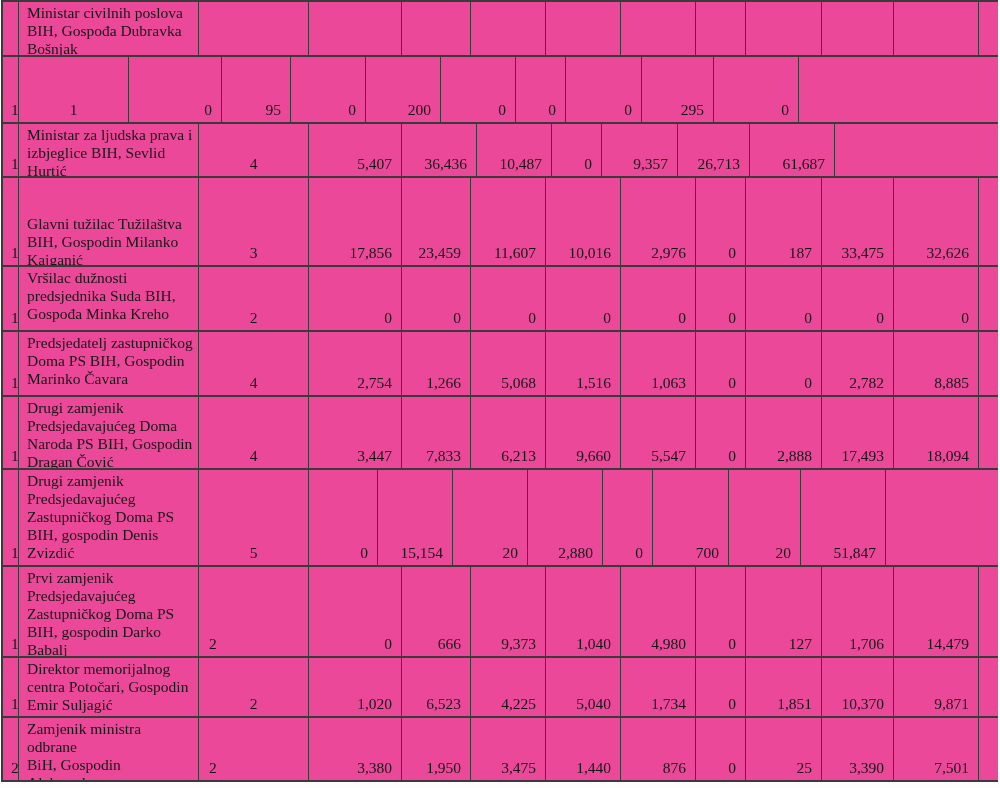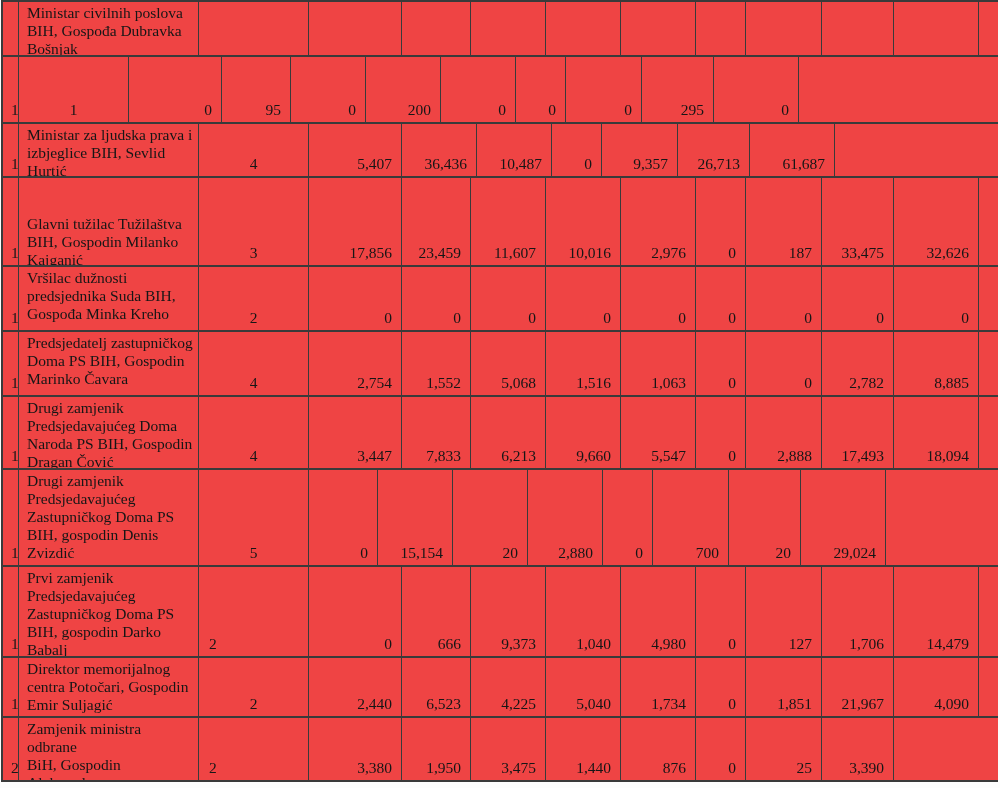--- a/index.html
+++ b/index.html
@@ -6,21 +6,21 @@
   html,body { width:1000px; height:788px; background:#fdfdfd; overflow:hidden; }
   body { font-family:"Liberation Serif","DejaVu Serif",serif; color:#161616; }
 
   .page { position:relative; width:1000px; height:788px; background:#fdfdfd; }
 
   .doc-table {
     position:absolute; left:1px; top:0;
     width:997px;
     border-left:2px solid #3a3a3a;
     border-top:2px solid #3a3a3a;
-    background:#ef4444;
+    background:#ec4899;
   }
 
   .row { display:flex; width:100%; border-bottom:2px solid #3a3a3a; }
 
   .cell {
     border-right:1px solid #3a3a3a;
     font-size:15.5px; line-height:18px;
     overflow:hidden;
   }
 
@@ -118,21 +118,21 @@
         <div class="cell c-val v7">0</div>
         <div class="cell c-val v8">0</div>
       </div>
       <div class="row" style="height: 65px;">
         <div class="cell c-num">15.</div>
         <div class="cell c-name">Predsjedatelj zastupničkog
 Doma PS BIH, Gospodin
 Marinko Čavara</div>
         <div class="cell c-count">4</div>
         <div class="cell c-val v0">2,754</div>
-        <div class="cell c-val v1">1,552</div>
+        <div class="cell c-val v1">1,266</div>
         <div class="cell c-val v2">5,068</div>
         <div class="cell c-val v3">1,516</div>
         <div class="cell c-val v4">1,063</div>
         <div class="cell c-val v5">0</div>
         <div class="cell c-val v6">0</div>
         <div class="cell c-val v7">2,782</div>
         <div class="cell c-val v8">8,885</div>
       </div>
       <div class="row" style="height: 73px;">
         <div class="cell c-num">16.</div>
@@ -159,21 +159,21 @@
 BIH, gospodin Denis
 Zvizdić</div>
         <div class="cell c-count">5</div>
         <div class="cell c-val v1">0</div>
         <div class="cell c-val v2">15,154</div>
         <div class="cell c-val v3">20</div>
         <div class="cell c-val v4">2,880</div>
         <div class="cell c-val v5">0</div>
         <div class="cell c-val v6">700</div>
         <div class="cell c-val v7">20</div>
-        <div class="cell c-val v8">29,024</div>
+        <div class="cell c-val v8">51,847</div>
       </div>
       <div class="row" style="height: 91px;">
         <div class="cell c-num">18.</div>
         <div class="cell c-name">Prvi zamjenik
 Predsjedavajućeg
 Zastupničkog Doma PS
 BIH, gospodin Darko
 Babalj</div>
         <div class="cell c-count">2</div>
         <div class="cell c-val v0">0</div>
@@ -185,39 +185,40 @@
         <div class="cell c-val v6">127</div>
         <div class="cell c-val v7">1,706</div>
         <div class="cell c-val v8">14,479</div>
       </div>
       <div class="row" style="height: 60px;">
         <div class="cell c-num">19.</div>
         <div class="cell c-name">Direktor memorijalnog
 centra Potočari, Gospodin
 Emir Suljagić</div>
         <div class="cell c-count">2</div>
-        <div class="cell c-val v0">2,440</div>
+        <div class="cell c-val v0">1,020</div>
         <div class="cell c-val v1">6,523</div>
         <div class="cell c-val v2">4,225</div>
         <div class="cell c-val v3">5,040</div>
         <div class="cell c-val v4">1,734</div>
         <div class="cell c-val v5">0</div>
         <div class="cell c-val v6">1,851</div>
-        <div class="cell c-val v7">21,967</div>
-        <div class="cell c-val v8">4,090</div>
+        <div class="cell c-val v7">10,370</div>
+        <div class="cell c-val v8">9,871</div>
       </div>
       <div class="row" style="height: 64px;">
         <div class="cell c-num">20.,</div>
         <div class="cell c-name">Zamjenik ministra odbrane
 BiH, Gospodin Aleksandar
 Goganović</div>
         <div class="cell c-count">2</div>
         <div class="cell c-val v0">3,380</div>
         <div class="cell c-val v1">1,950</div>
         <div class="cell c-val v2">3,475</div>
         <div class="cell c-val v3">1,440</div>
         <div class="cell c-val v4">876</div>
         <div class="cell c-val v5">0</div>
         <div class="cell c-val v6">25</div>
         <div class="cell c-val v7">3,390</div>
+        <div class="cell c-val v8">7,501</div>
       </div>
     </div>
 </div>
 
 </body></html>

